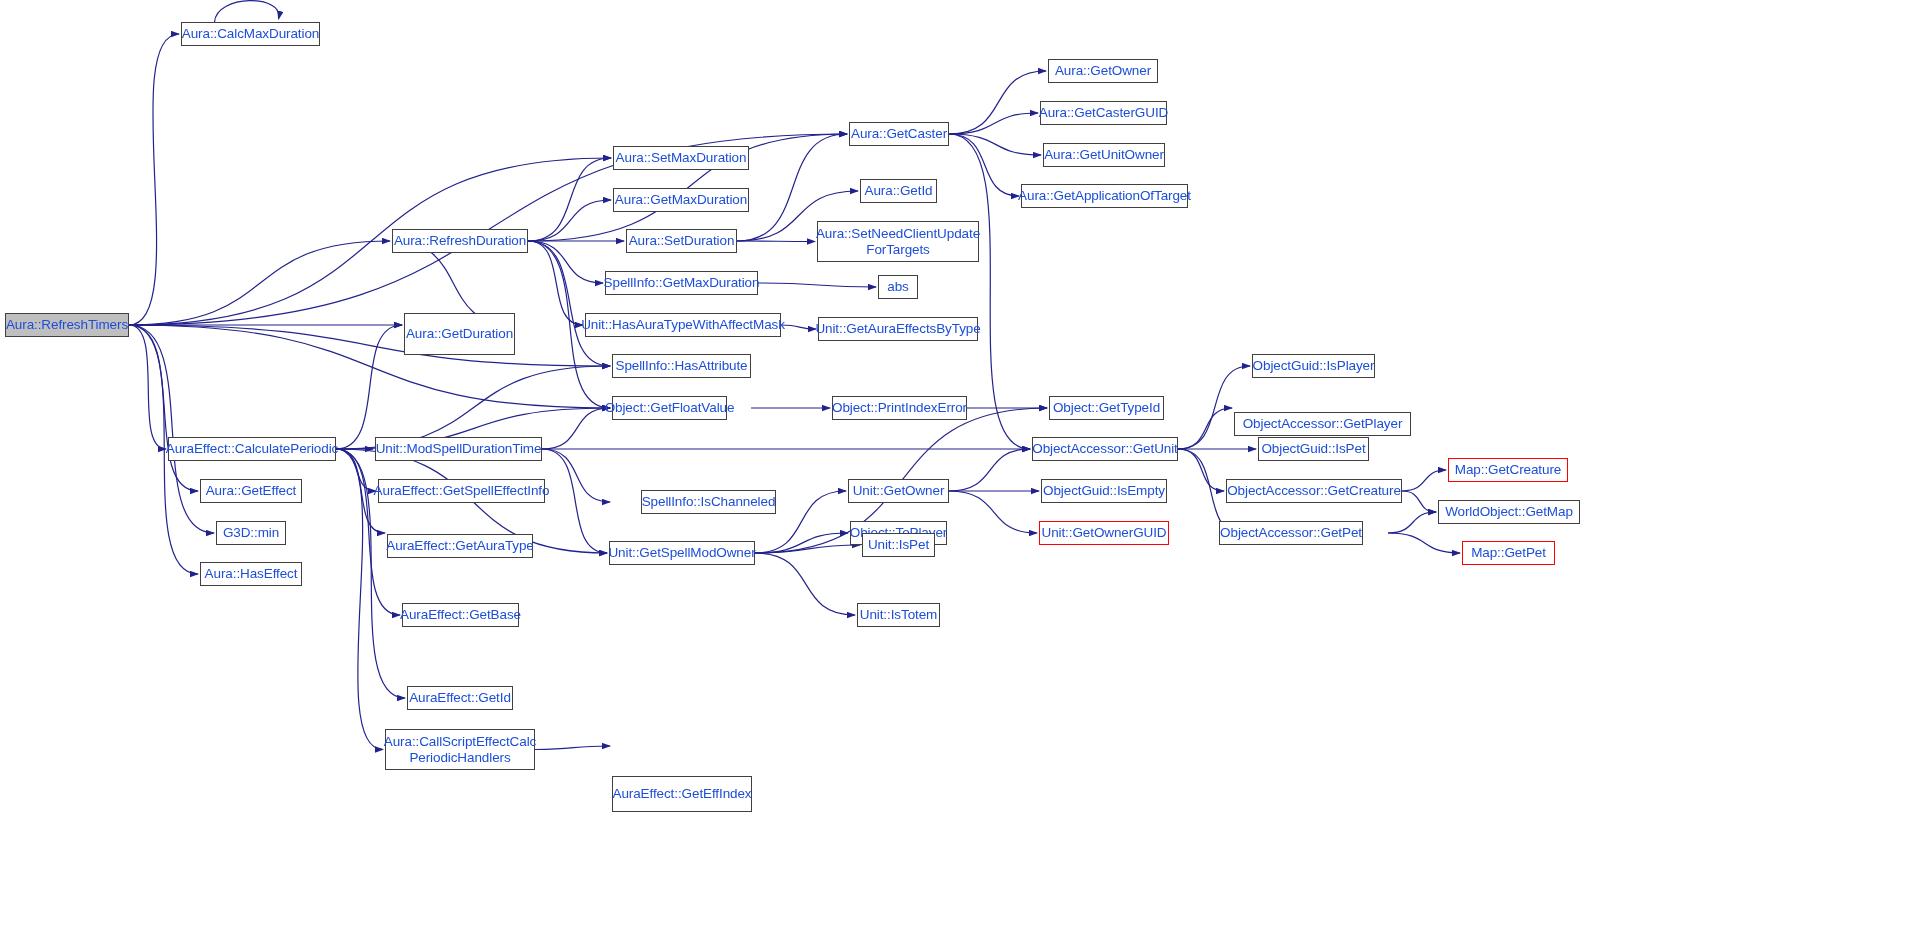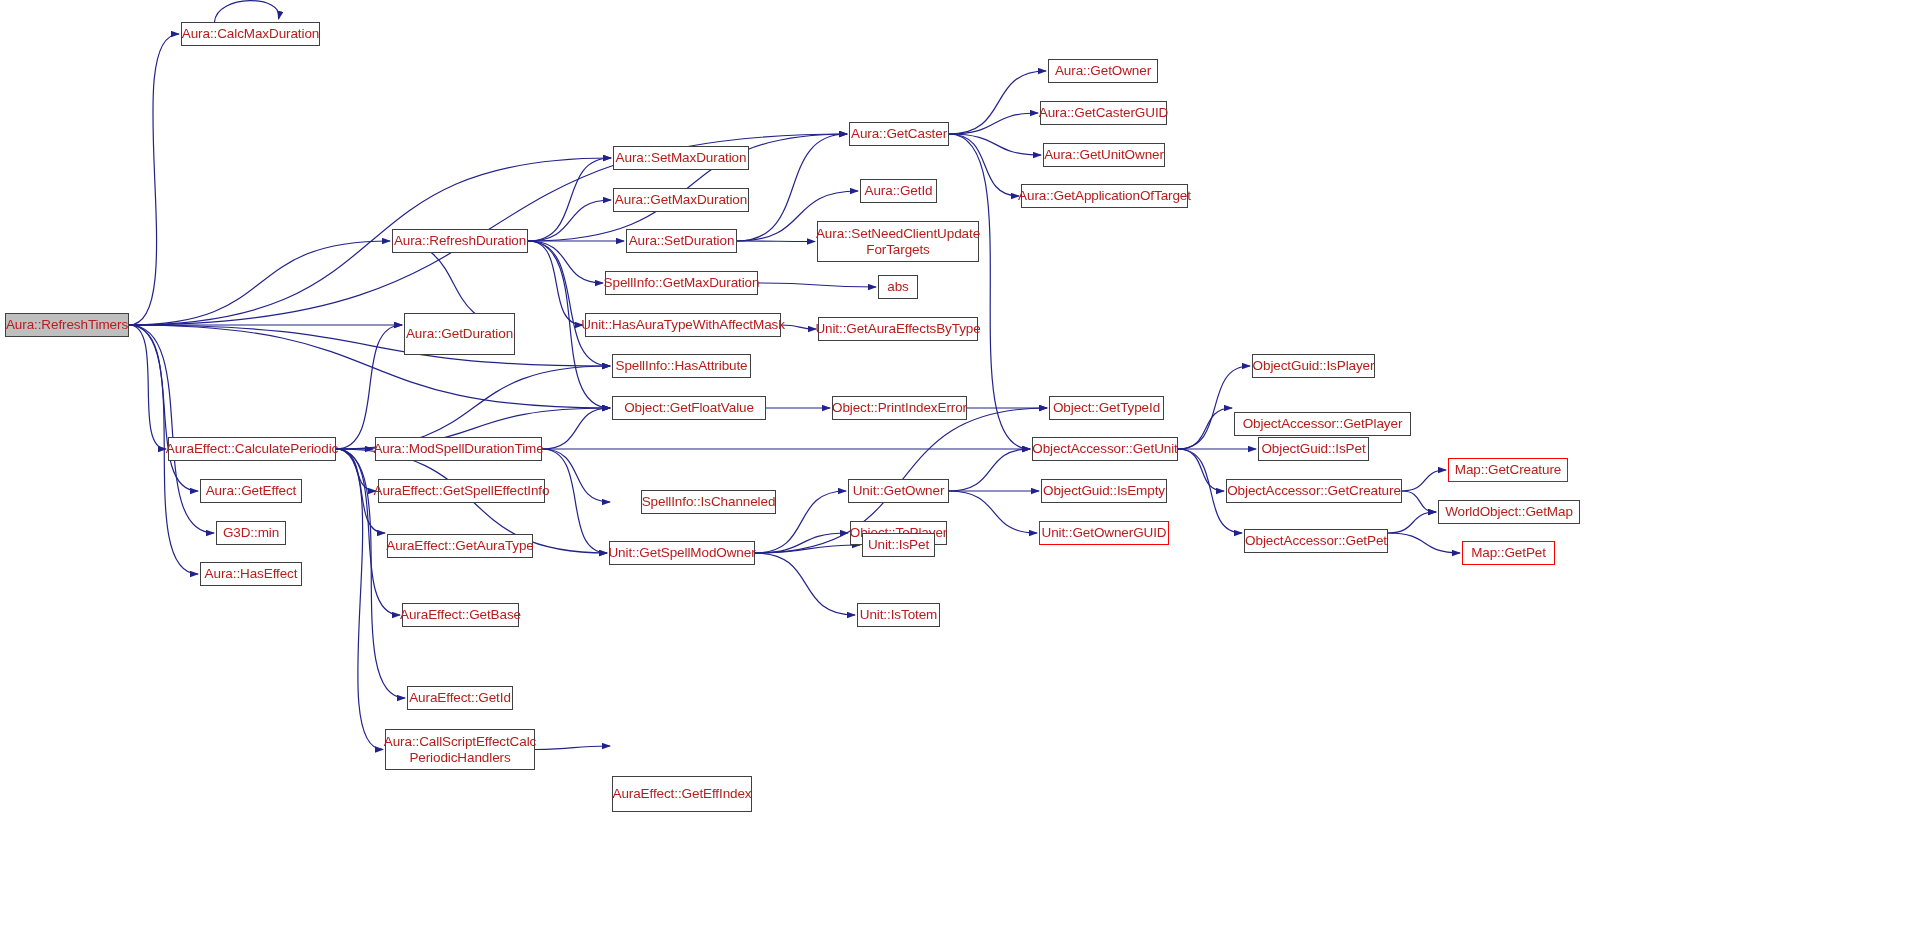--- a/index.html
+++ b/index.html
@@ -22,21 +22,21 @@
     top: 0;
     width: 1916px;
     height: 938px;
     pointer-events: none;
   }
   .node {
     position: absolute;
     box-sizing: border-box;
     border: 1px solid #404040;
     background: #ffffff;
-    color: #b91c1c;
+    color: #1d4ed8;
     font-size: 13.5px;
     line-height: 1.12;
     display: flex;
     align-items: center;
     justify-content: center;
     text-align: center;
     white-space: pre;
     letter-spacing: -0.1px;
     padding: 0 4px;
     z-index: 2;
@@ -144,38 +144,38 @@
       <div class="node" style="left: 605px; top: 271px; width: 153px; height: 24px;">SpellInfo::GetMaxDuration</div>
       <div class="node" style="left: 878px; top: 275px; width: 40px; height: 24px;">abs</div>
       <div class="node root" style="left: 5px; top: 313px; width: 124px; height: 24px;">Aura::RefreshTimers</div>
       <div class="node" style="left: 404px; top: 313px; width: 111px; height: 42px;">Aura::GetDuration</div>
       <div class="node" style="left: 585px; top: 313px; width: 196px; height: 24px;">Unit::HasAuraTypeWithAffectMask</div>
       <div class="node" style="left: 818px; top: 317px; width: 160px; height: 24px;">Unit::GetAuraEffectsByType</div>
       <div class="node" style="left: 1252px; top: 354px; width: 123px; height: 24px;">ObjectGuid::IsPlayer</div>
       <div class="node" style="left: 612px; top: 354px; width: 139px; height: 24px;">SpellInfo::HasAttribute</div>
       <div class="node" style="left: 1049px; top: 396px; width: 115px; height: 24px;">Object::GetTypeId</div>
       <div class="node" style="left: 1234px; top: 412px; width: 177px; height: 24px;">ObjectAccessor::GetPlayer</div>
-      <div class="node" style="left: 612px; top: 396px; width: 154px; height: 24px;">Object::GetFloatValue</div>
+      <div class="node" style="left: 612px; top: 396px; width: 115px; height: 24px;">Object::GetFloatValue</div>
       <div class="node" style="left: 832px; top: 396px; width: 135px; height: 24px;">Object::PrintIndexError</div>
       <div class="node" style="left: 168px; top: 437px; width: 168px; height: 24px;">AuraEffect::CalculatePeriodic</div>
-      <div class="node" style="left: 375px; top: 437px; width: 167px; height: 24px;">Aura::ModSpellDurationTime</div>
+      <div class="node" style="left: 375px; top: 437px; width: 167px; height: 24px;">Unit::ModSpellDurationTime</div>
       <div class="node" style="left: 1032px; top: 437px; width: 146px; height: 24px;">ObjectAccessor::GetUnit</div>
       <div class="node" style="left: 1258px; top: 437px; width: 111px; height: 24px;">ObjectGuid::IsPet</div>
       <div class="node missing" style="left: 1448px; top: 458px; width: 120px; height: 24px;">Map::GetCreature</div>
       <div class="node" style="left: 1226px; top: 479px; width: 176px; height: 24px;">ObjectAccessor::GetCreature</div>
       <div class="node" style="left: 200px; top: 479px; width: 102px; height: 24px;">Aura::GetEffect</div>
       <div class="node" style="left: 378px; top: 479px; width: 167px; height: 24px;">AuraEffect::GetSpellEffectInfo</div>
       <div class="node" style="left: 612px; top: 490px; width: 135px; height: 24px; margin-left: 29px;">SpellInfo::IsChanneled</div>
       <div class="node" style="left: 848px; top: 479px; width: 101px; height: 24px;">Unit::GetOwner</div>
       <div class="node" style="left: 1041px; top: 479px; width: 126px; height: 24px;">ObjectGuid::IsEmpty</div>
       <div class="node" style="left: 1438px; top: 500px; width: 142px; height: 24px;">WorldObject::GetMap</div>
       <div class="node" style="left: 216px; top: 521px; width: 70px; height: 24px;">G3D::min</div>
       <div class="node" style="left: 387px; top: 534px; width: 146px; height: 24px;">AuraEffect::GetAuraType</div>
       <div class="node missing" style="left: 1039px; top: 521px; width: 130px; height: 24px;">Unit::GetOwnerGUID</div>
-      <div class="node" style="left: 1244px; top: 521px; width: 144px; height: 24px; margin-top: 8px;">ObjectAccessor::GetPet</div>
+      <div class="node" style="left: 1219px; top: 521px; width: 144px; height: 24px;">ObjectAccessor::GetPet</div>
       <div class="node" style="left: 850px; top: 521px; width: 97px; height: 24px;">Object::ToPlayer</div>
       <div class="node" style="left: 609px; top: 541px; width: 146px; height: 24px;">Unit::GetSpellModOwner</div>
       <div class="node missing" style="left: 1462px; top: 541px; width: 93px; height: 24px;">Map::GetPet</div>
       <div class="node" style="left: 862px; top: 533px; width: 73px; height: 24px;">Unit::IsPet</div>
       <div class="node" style="left: 200px; top: 562px; width: 102px; height: 24px;">Aura::HasEffect</div>
       <div class="node" style="left: 857px; top: 603px; width: 83px; height: 24px;">Unit::IsTotem</div>
       <div class="node" style="left: 402px; top: 603px; width: 117px; height: 24px;">AuraEffect::GetBase</div>
       <div class="node" style="left: 407px; top: 686px; width: 106px; height: 24px;">AuraEffect::GetId</div>
       <div class="node" style="left: 385px; top: 729px; width: 150px; height: 41px;">Aura::CallScriptEffectCalc
 PeriodicHandlers</div>

